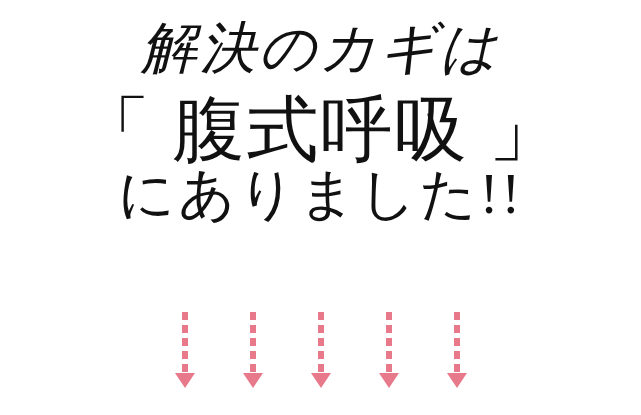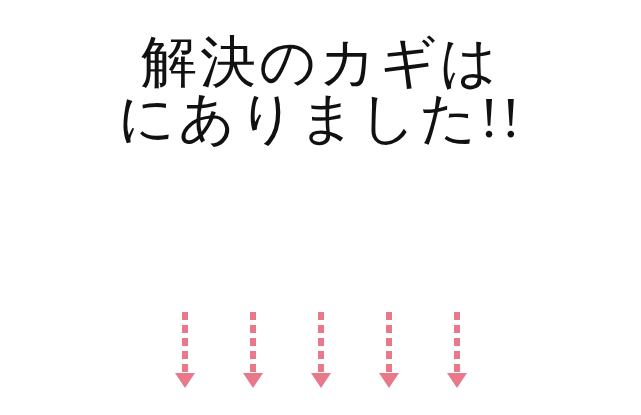--- a/index.html
+++ b/index.html
@@ -15,23 +15,24 @@
     overflow: hidden;
     font-family: "Liberation Serif", "DejaVu Serif", serif;
     color: #111111;
     text-align: center;
   }
   .headline {
     line-height: 1.0;
     white-space: nowrap;
   }
   .line1 {
-    margin-top: 34px;
+    margin-top: 20px;
     font-size: 56px;
     letter-spacing: 3px;
+    font-style: italic;
   }
   .line2 {
     margin-top: 18px;
     font-size: 72px;
     letter-spacing: 2px;
   }
   .line3 {
     font-size: 56px;
     letter-spacing: 3px;
   }
@@ -66,20 +67,21 @@
     border-right: 10px solid transparent;
     border-top: 15px solid var(--arrow-color);
     margin-top: 1px;
   }
 </style>
 </head>
 <body>
 
 <div class="banner" style="background: rgb(255, 255, 255); color: rgb(17, 17, 17); --arrow-color: #e8798b;">
   <div class="headline line1">解決のカギは</div>
+  <div class="headline line2">「 腹式呼吸 」</div>
   <div class="headline line3">にありました!!</div>
 
   <div class="arrows-row">
       <div class="down-arrow">
         <div class="shaft"></div>
         <div class="head"></div>
       </div>
       <div class="down-arrow">
         <div class="shaft"></div>
         <div class="head"></div>

